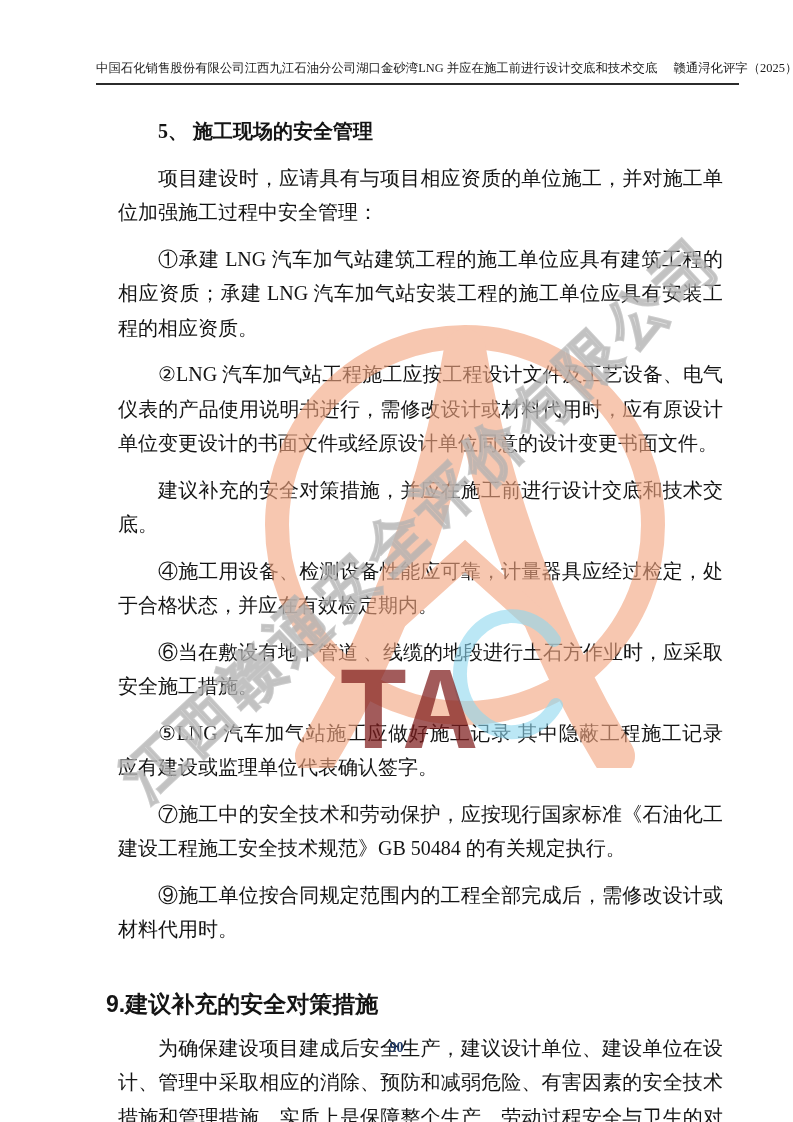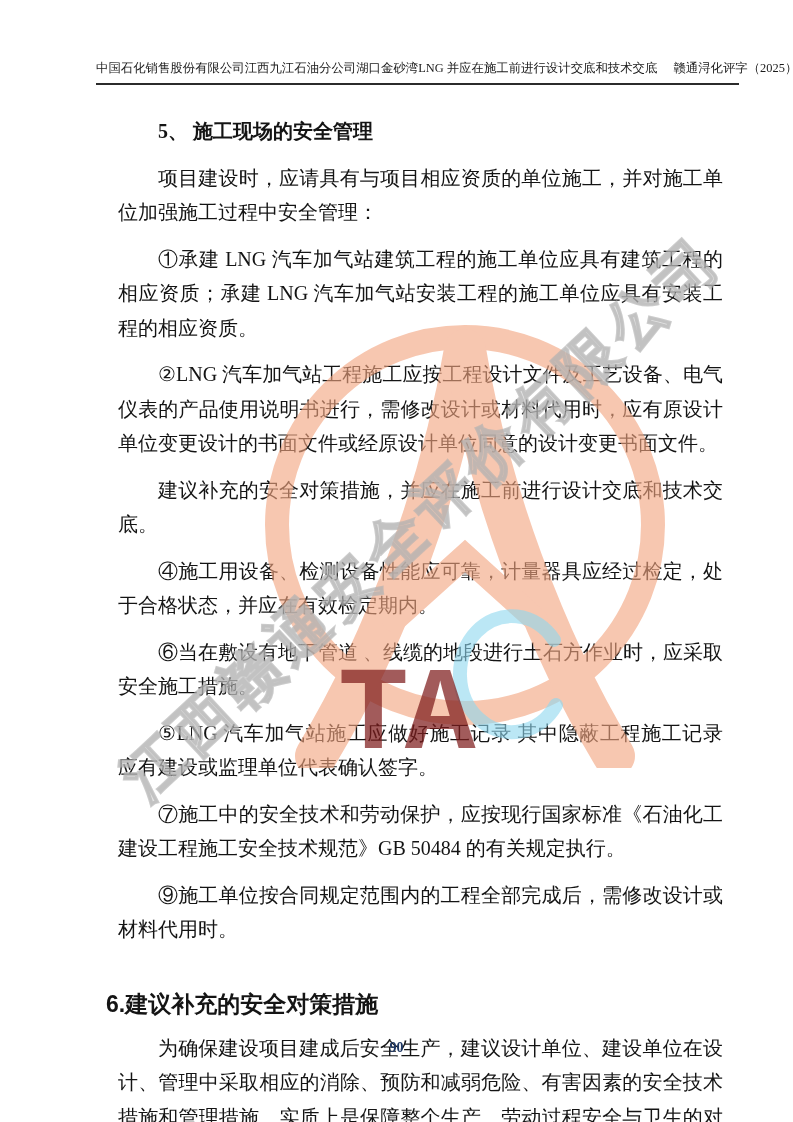--- a/index.html
+++ b/index.html
@@ -73,21 +73,21 @@
     <p>项目建设时，应请具有与项目相应资质的单位施工，并对施工单位加强施工过程中安全管理：</p>
     <p>①承建 LNG 汽车加气站建筑工程的施工单位应具有建筑工程的相应资质；承建 LNG 汽车加气站安装工程的施工单位应具有安装工程的相应资质。</p>
     <p>②LNG 汽车加气站工程施工应按工程设计文件及工艺设备、电气仪表的产品使用说明书进行，需修改设计或材料代用时，应有原设计单位变更设计的书面文件或经原设计单位同意的设计变更书面文件。</p>
     <p>建议补充的安全对策措施，并应在施工前进行设计交底和技术交底。</p>
     <p>④施工用设备、检测设备性能应可靠，计量器具应经过检定，处于合格状态，并应在有效检定期内。</p>
     <p>⑥当在敷设有地下管道 、线缆的地段进行土石方作业时，应采取安全施工措施。</p>
     <p>⑤LNG 汽车加气站施工应做好施工记录  其中隐蔽工程施工记录应有建设或监理单位代表确认签字。</p>
     <p>⑦施工中的安全技术和劳动保护，应按现行国家标准《石油化工建设工程施工安全技术规范》GB 50484  的有关规定执行。</p>
     <p>⑨施工单位按合同规定范围内的工程全部完成后，需修改设计或材料代用时。</p>
 
-    <div class="sec6-heading">6.建议补充的安全对策措施</div>
+    <div class="sec6-heading">9.建议补充的安全对策措施</div>
     <p>为确保建设项目建成后安全生产，建议设计单位、建设单位在设计、管理中采取相应的消除、预防和减弱危险、有害因素的安全技术措施和管理措施。实质上是保障整个生产、劳动过程安全与卫生的对策措施，即系统全面的事故防范措施和人身健康保障措施。</p>
   </div>
 
   <div class="pagenum">90</div>
 
   <div class="watermark">
     <svg class="wm-logo" width="426" height="480" viewBox="0 0 426 480">
       <circle cx="213" cy="237" r="188" fill="none" stroke="#F3A580" stroke-width="24"></circle>
       <path d="M213,62 C 190,200 134,352 64,468" fill="none" stroke="#F3A580" stroke-width="42" stroke-linecap="round"></path>
       <path d="M213,62 C 236,200 292,352 362,468" fill="none" stroke="#F3A580" stroke-width="42" stroke-linecap="round"></path>

